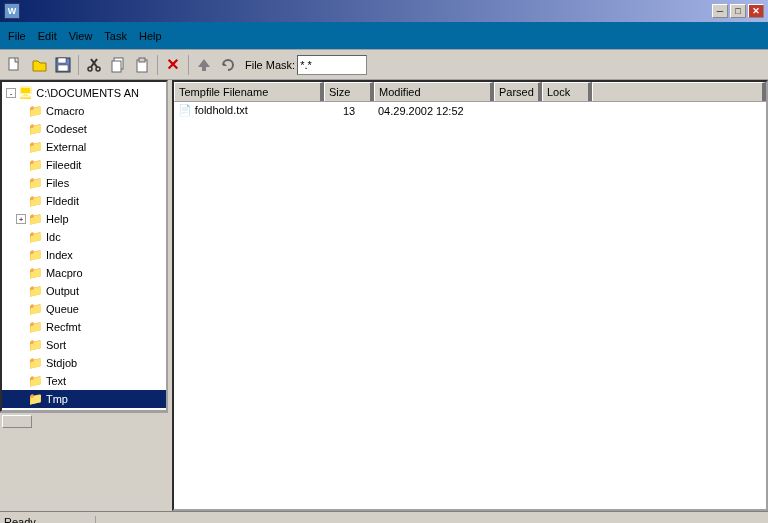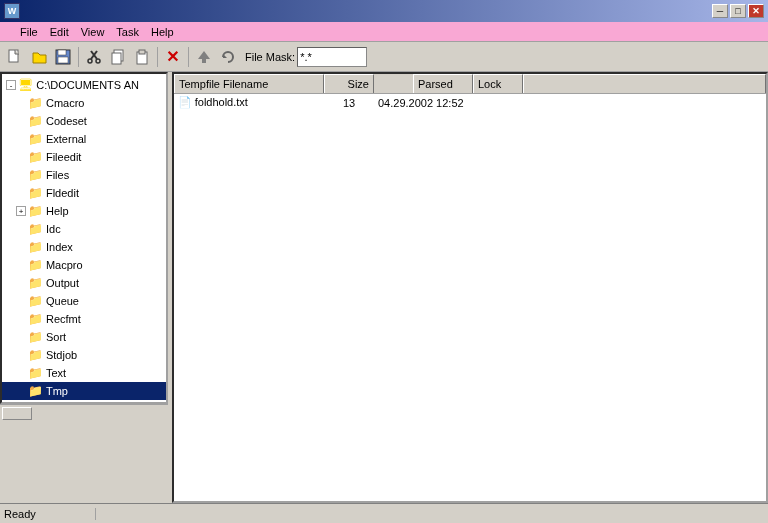--- a/index.html
+++ b/index.html
@@ -45,26 +45,26 @@
       display: flex; align-items: center; justify-content: center;
       cursor: pointer;
       font-size: 9px;
       font-weight: bold;
       color: #000;
     }
     .title-btn.close { background: #c0392b; color: white; }
 
     
     .menu-bar {
-      background: #f9a8d4;
+      background: #0369a1;
       border-bottom: 1px solid #a0a0a0;
       display: flex;
       align-items: center;
-      height: 20px;
-      padding: 0 14px;
+      height: 28px;
+      padding: 0 2px;
     }
     .menu-item {
       padding: 2px 6px;
       cursor: pointer;
       font-size: 11px;
     }
 
     
     .toolbar {
       background: #d4d0c8;
@@ -188,33 +188,33 @@
     .content-header {
       display: flex;
       background: #d4d0c8;
       border-bottom: 1px solid #a0a0a0;
       height: 20px;
       flex-shrink: 0;
     }
     .col-header {
       display: flex;
       align-items: center;
-      border-right: 1px solid #737373;
+      border-right: 4px solid #737373;
       padding: 8px 4px;
       font-size: 11px;
       cursor: pointer;
       user-select: none;
       background: #d4d0c8;
       border-top: 1px solid #fff;
       border-left: 1px solid #fff;
     }
     .col-filename { width: 150px; }
-    .col-size { width: 50px; justify-content: flex-end; }
+    .col-size { width: 50px; justify-content: flex-start; }
     .col-modified { width: 120px; }
-    .col-parsed { width: 60px; margin-left: 39px; }
+    .col-parsed { width: 48px; }
     .col-lock { width: 50px; }
     .col-rest { flex: 1; }
     .content-rows {
       flex: 1;
       overflow-y: auto;
       overflow-x: hidden;
     }
     .content-row {
       display: flex;
       height: 18px;
@@ -445,20 +445,23 @@
     </div>
   </div>
 
   <div class="content-panel">
     <div class="content-header">
       <div class="col-header col-filename">
         <span>Tempfile Filename</span>
       </div>
       <div class="col-header col-size">
         <span>Size</span>
+      </div>
+      <div class="col-header col-modified">
+        <span>Modified</span>
       </div>
       <div class="col-header col-parsed">
         <span>Parsed</span>
       </div>
       <div class="col-header col-lock">
         <span>Lock</span>
       </div>
       <div class="col-header col-rest"></div>
     </div>
     <div class="content-rows">

